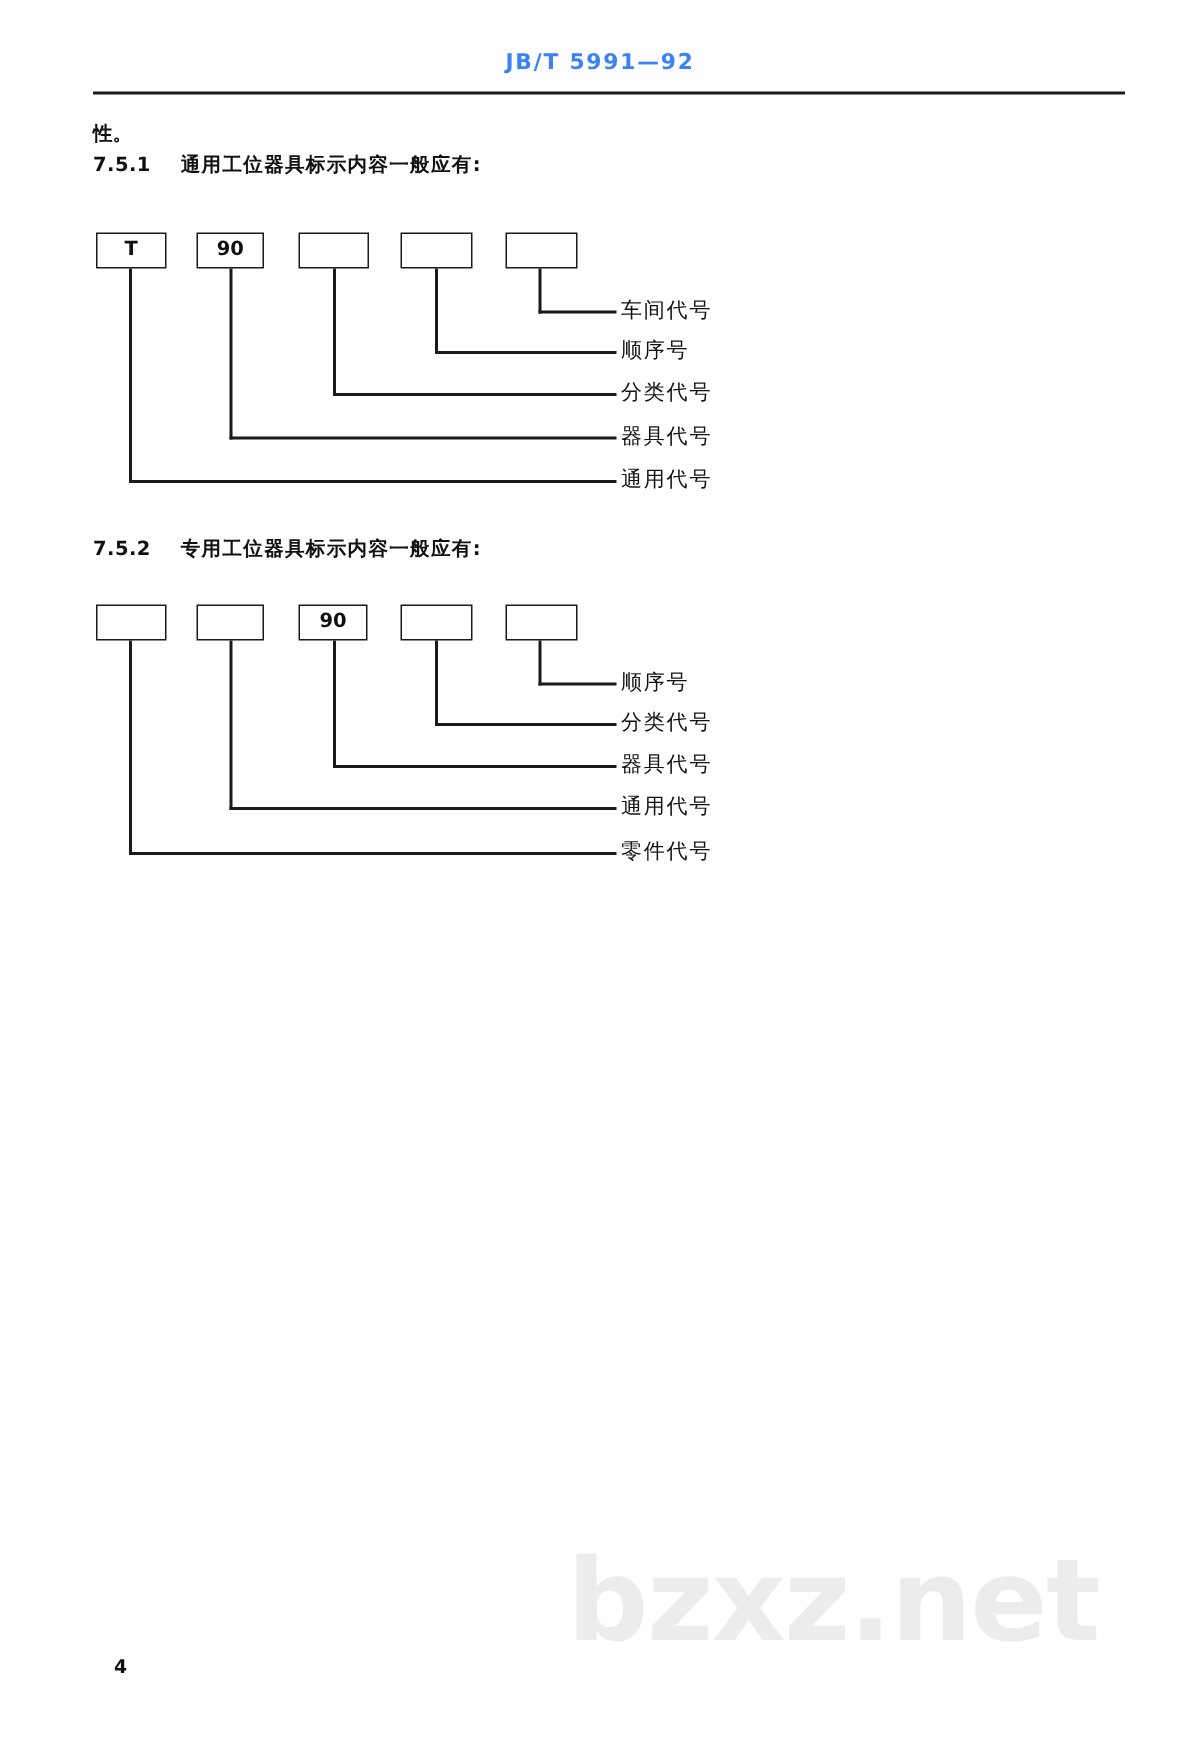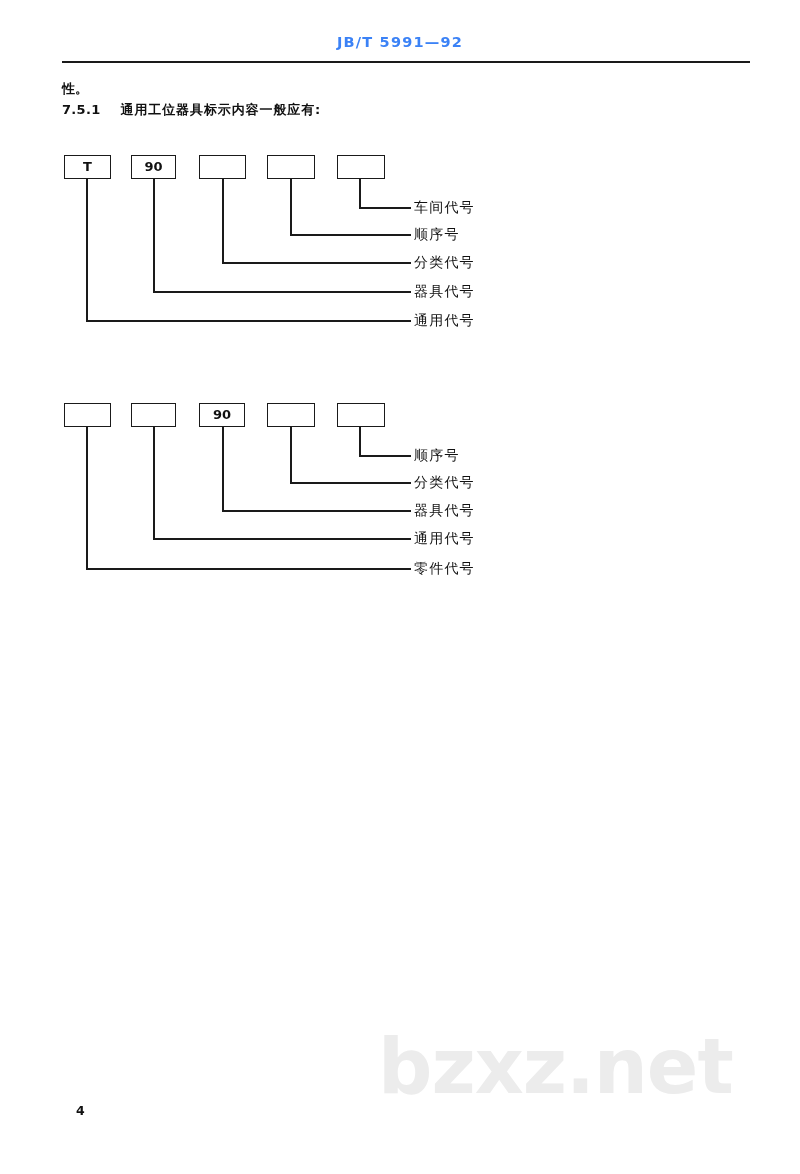--- a/index.html
+++ b/index.html
@@ -165,20 +165,23 @@
 
     <div class="vline" style="left:153px; top:179px; height:114px;"></div>
     <div class="hline" style="left:153px; top:291px; width:258px;"></div>
     <div class="leader-label" style="left:414px; top:284px;">器具代号</div>
 
     <div class="vline" style="left:86px; top:179px; height:143px;"></div>
     <div class="hline" style="left:86px; top:320px; width:325px;"></div>
     <div class="leader-label" style="left:414px; top:313px;">通用代号</div>
   </div>
 
+  <div class="sec-head" style="top:357px;">
+    <span class="sec-num">7.5.2</span><span class="sec-text">专用工位器具标示内容一般应有:</span>
+  </div>
 
   <div class="diagram" id="diagram-2" style="top:0;">
 
     <div class="code-box" style="left:64px;  top:403px; width:47px; height:24px;"></div>
     <div class="code-box" style="left:131px; top:403px; width:45px; height:24px;"></div>
     <div class="code-box" style="left:199px; top:403px; width:46px; height:24px;">90</div>
     <div class="code-box" style="left:267px; top:403px; width:48px; height:24px;"></div>
     <div class="code-box" style="left:337px; top:403px; width:48px; height:24px;"></div>
 
     <div class="vline" style="left:359px; top:427px; height:30px;"></div>

